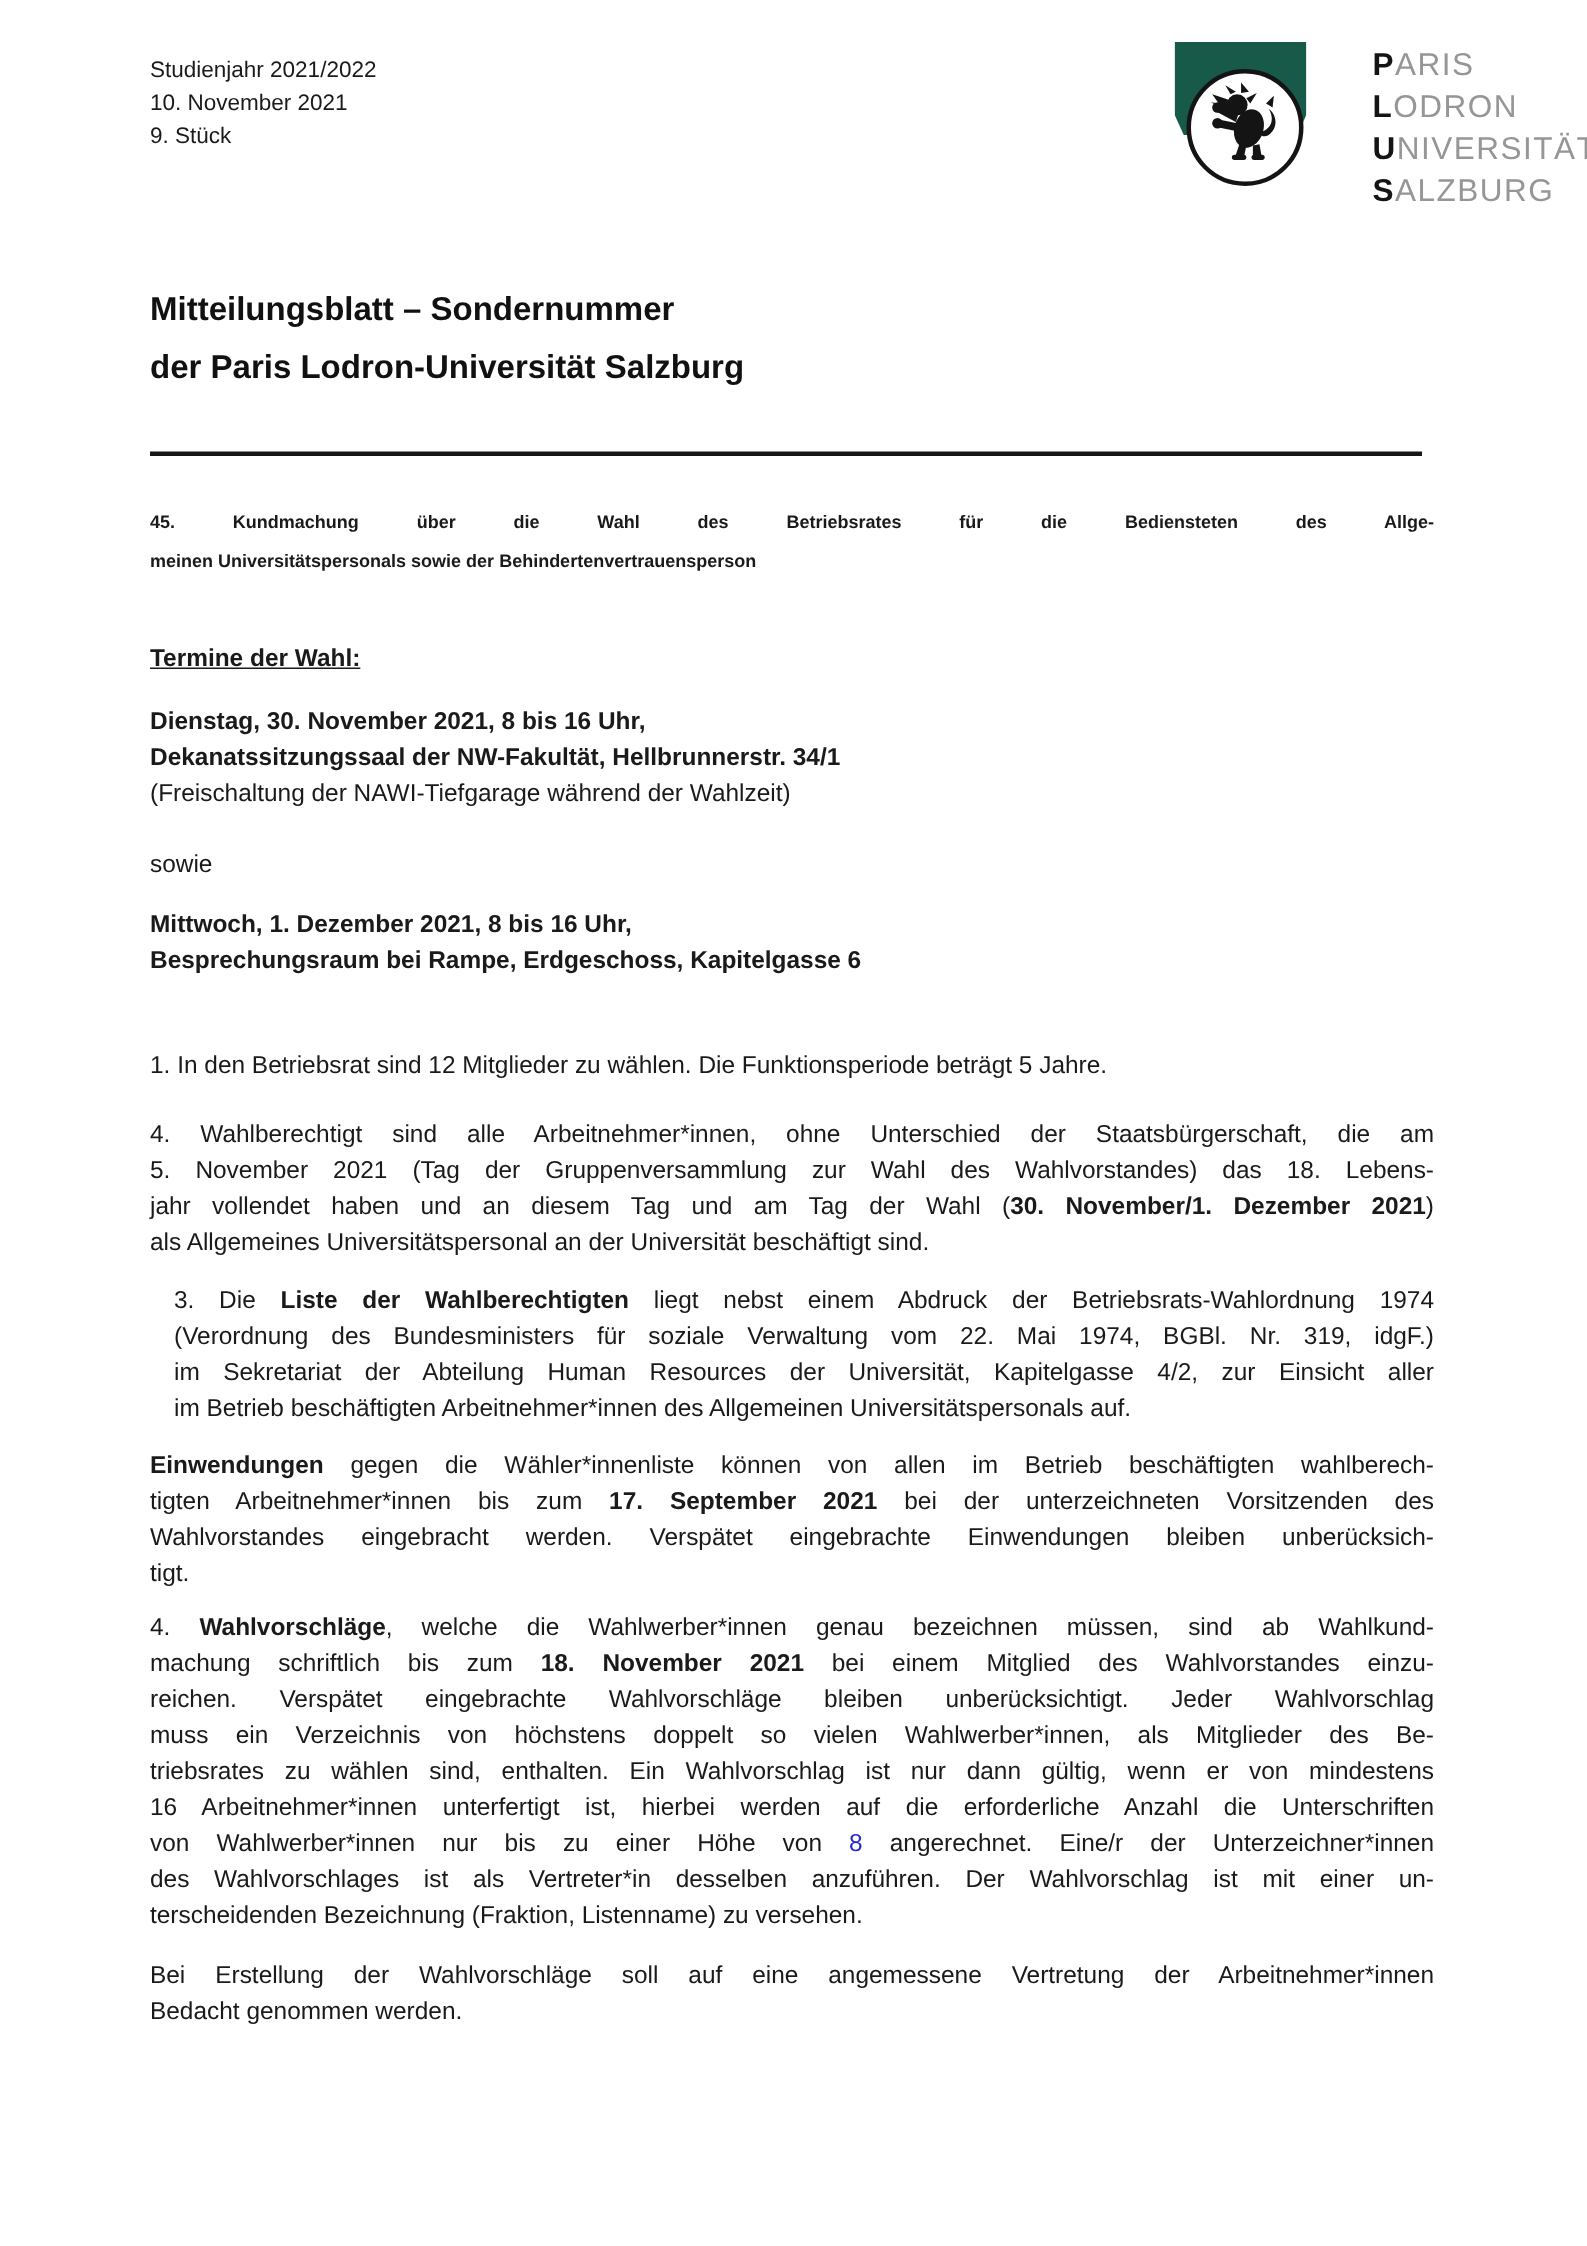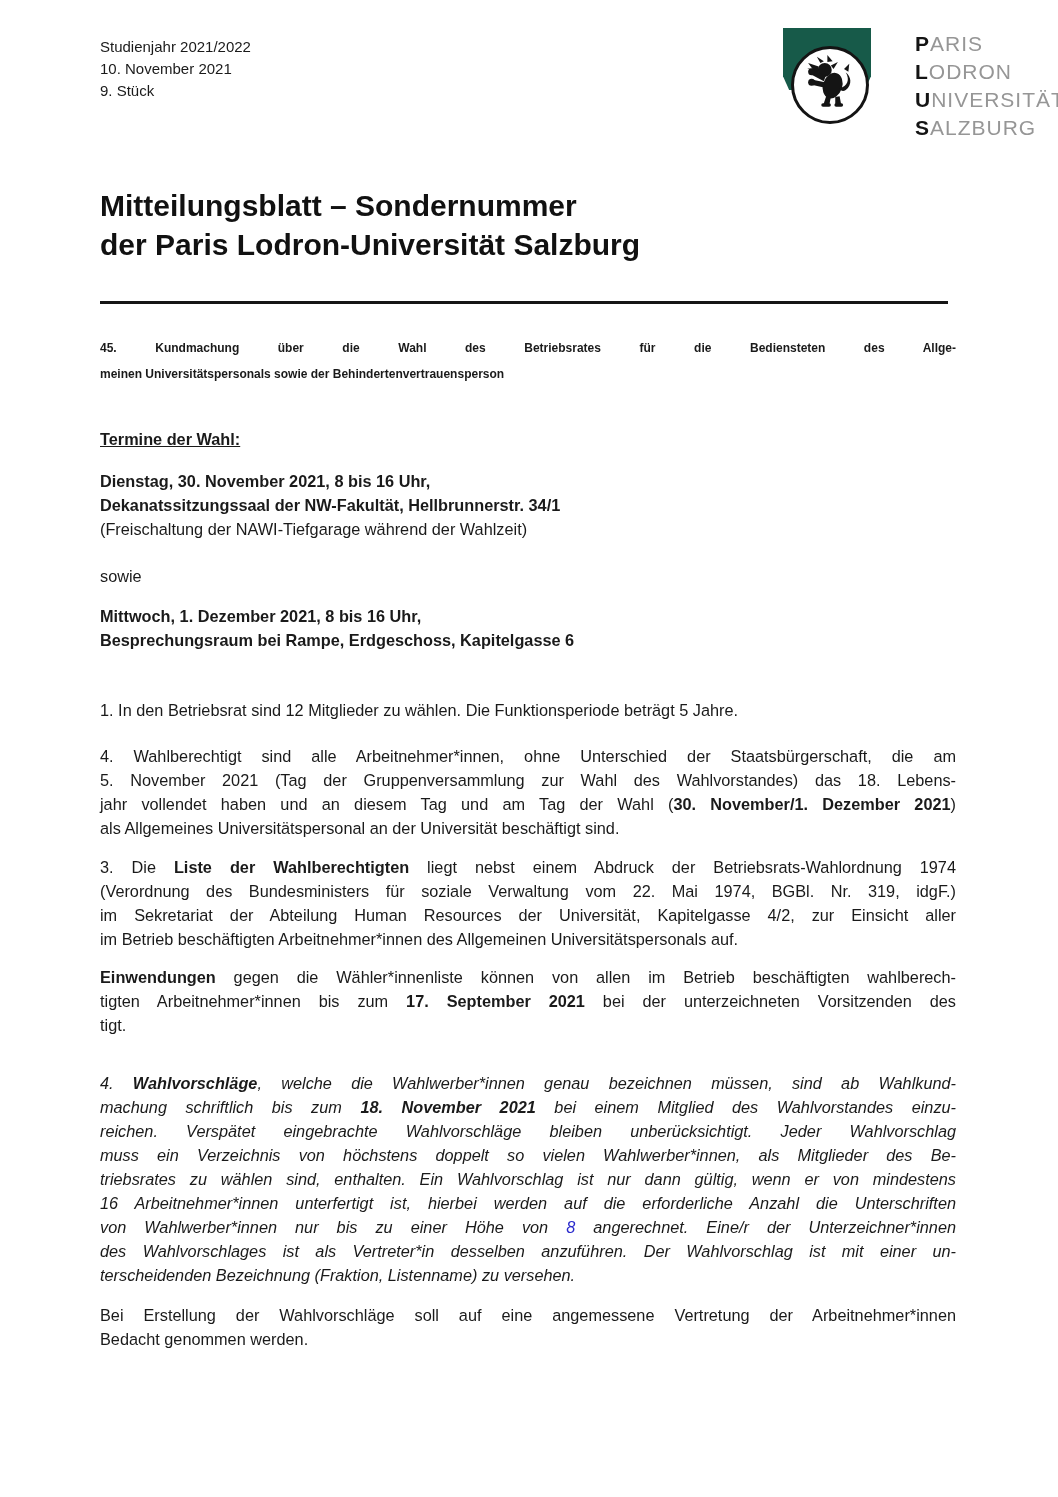--- a/index.html
+++ b/index.html
@@ -22,39 +22,39 @@
   }
   .lion-badge{
     position:absolute;left:8px;top:24px;width:72px;height:72px;border-radius:50%;
     background:#ffffff;border:3px solid #141414;display:flex;align-items:center;justify-content:center;
   }
   .lion-badge svg{width:56px;height:56px;}
   .logo-text{position:absolute;left:915px;top:30px;font-size:21px;line-height:28px;letter-spacing:1px;white-space:nowrap;}
   .wm-initial{font-weight:700;color:#141414;}
   .wm-rest{color:var(--logo-gray);}
   
-  .title{position:absolute;left:100px;top:186px;font-size:30px;font-weight:700;line-height:39px;color:#111;}
+  .title{position:absolute;left:100px;top:186px;font-size:22px;font-weight:700;line-height:39px;color:#111;}
   .rule{position:absolute;left:100px;top:301px;width:848px;height:3px;background:#161616;}
   
   .doc-body{position:absolute;left:100px;top:335px;width:856px;font-size:16.3px;line-height:24px;}
   .block .line{min-height:24px;}
   .block.heading{font-weight:700;font-size:12px;}
   .block.heading .line{min-height:26px;line-height:26px;}
   .line.fill{text-align:justify;text-align-last:justify;}
   .bold{font-weight:700;}
   .underline{text-decoration:underline;}
   [data-block="election-dates-heading"]{margin-top:40px;}
   [data-block="event-tuesday"]{margin-top:18px;}
   [data-block="note-sowie"]{margin-top:23px;}
   [data-block="event-wednesday"]{margin-top:16px;}
   [data-block="para-members"]{margin-top:46px;}
   [data-block="para-eligibility"]{margin-top:22px;}
-  [data-block="para-voter-list"]{margin-top:15px;}
+  [data-block="para-voter-list"]{margin-top:15px;margin-left:16px;}
   [data-block="para-objections"]{margin-top:14px;}
-  [data-block="para-proposals"]{margin-top:34px;font-style:italic;}
+  [data-block="para-proposals"]{margin-top:12px;}
   [data-block="para-representation"]{margin-top:16px;}
 </style>
 </head>
 <body>
 
 <div class="page">
 
   <div class="meta">
     <div>Studienjahr 2021/2022</div>
     <div>10. November 2021</div>
@@ -132,20 +132,21 @@
       </div>
       <div class="block" data-block="para-voter-list">
         <div class="line fill"><span>3. Die </span><span class="bold">Liste der Wahlberechtigten</span><span> liegt nebst einem Abdruck der Betriebsrats-Wahlordnung 1974</span></div>
         <div class="line fill"><span>(Verordnung des Bundesministers für soziale Verwaltung vom 22. Mai 1974, BGBl. Nr. 319, idgF.)</span></div>
         <div class="line fill"><span>im Sekretariat der Abteilung Human Resources der Universität, Kapitelgasse 4/2, zur Einsicht aller</span></div>
         <div class="line"><span>im Betrieb beschäftigten Arbeitnehmer*innen des Allgemeinen Universitätspersonals auf.</span></div>
       </div>
       <div class="block" data-block="para-objections">
         <div class="line fill"><span class="bold">Einwendungen</span><span> gegen die Wähler*innenliste können von allen im Betrieb beschäftigten wahlberech-</span></div>
         <div class="line fill"><span>tigten Arbeitnehmer*innen bis zum </span><span class="bold">17. September 2021</span><span> bei der unterzeichneten Vorsitzenden des</span></div>
+        <div class="line fill"><span>Wahlvorstandes eingebracht werden. Verspätet eingebrachte Einwendungen bleiben unberücksich-</span></div>
         <div class="line"><span>tigt.</span></div>
       </div>
       <div class="block" data-block="para-proposals">
         <div class="line fill"><span>4. </span><span class="bold">Wahlvorschläge</span><span>, welche die Wahlwerber*innen genau bezeichnen müssen, sind ab Wahlkund-</span></div>
         <div class="line fill"><span>machung schriftlich bis zum </span><span class="bold">18. November 2021</span><span> bei einem Mitglied des Wahlvorstandes einzu-</span></div>
         <div class="line fill"><span>reichen. Verspätet eingebrachte Wahlvorschläge bleiben unberücksichtigt. Jeder Wahlvorschlag</span></div>
         <div class="line fill"><span>muss ein Verzeichnis von höchstens doppelt so vielen Wahlwerber*innen, als Mitglieder des Be-</span></div>
         <div class="line fill"><span>triebsrates zu wählen sind, enthalten. Ein Wahlvorschlag ist nur dann gültig, wenn er von mindestens</span></div>
         <div class="line fill"><span>16 Arbeitnehmer*innen unterfertigt ist, hierbei werden auf die erforderliche Anzahl die Unterschriften</span></div>
         <div class="line fill"><span>von Wahlwerber*innen nur bis zu einer Höhe von </span><span style="color: rgb(41, 41, 204);">8</span><span> angerechnet. Eine/r der Unterzeichner*innen</span></div>

